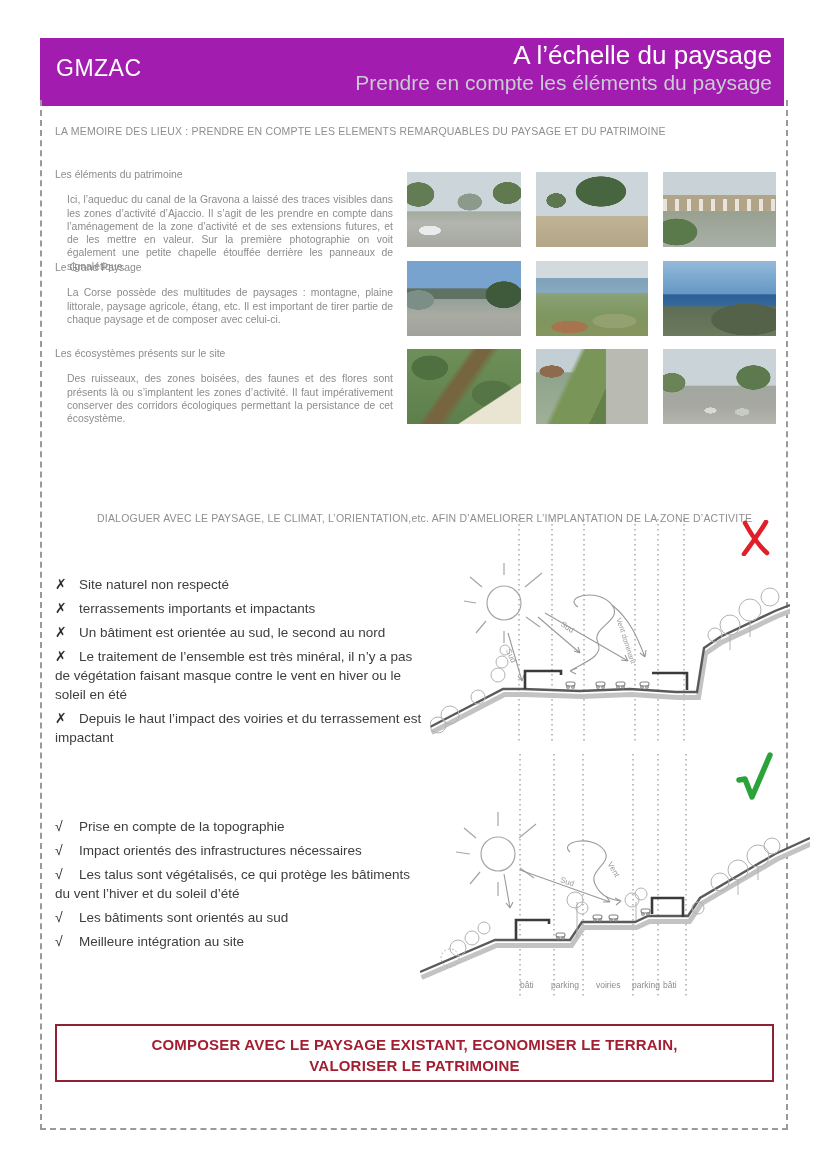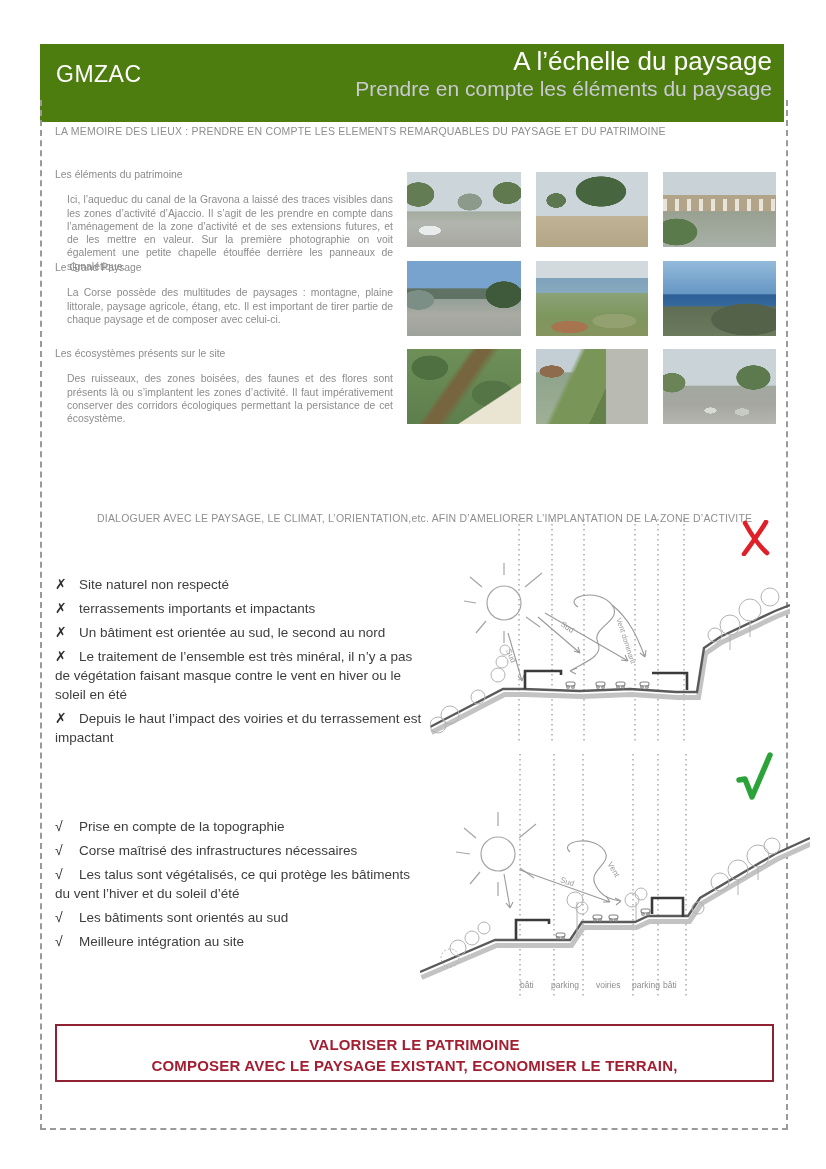--- a/index.html
+++ b/index.html
@@ -1,20 +1,20 @@
 <!DOCTYPE html>
 <html><head>
 <meta charset="utf-8">
 <style>
   html,body{margin:0;padding:0;background:#fff;}
   .page{position:relative;width:826px;height:1169px;background:#ffffff;
         font-family:"Liberation Sans",sans-serif;overflow:hidden;}
 
   
-  .banner{position:absolute;left:40px;top:44px;width:744px;height:78px;background:#4d7c0f;}
+  .banner{position:absolute;left:40px;top:38px;width:744px;height:68px;background:#a21caf;}
   .logo{position:absolute;left:16px;top:17px;font-size:23px;color:#ffffff;letter-spacing:.5px;}
   .banner-titles{position:absolute;right:12px;top:4px;text-align:right;}
   .bt1{font-size:26px;color:#ffffff;line-height:27px;}
   .bt2{font-size:21px;color:#c9cad2;line-height:27px;}
 
   
   .frame{position:absolute;left:40px;top:100px;width:744px;height:1028px;
          border-left:2px dashed #9a9a9a;border-right:2px dashed #9a9a9a;border-bottom:2px dashed #9a9a9a;}
 
   .sec-title{position:absolute;color:#8f8f8f;font-size:10.5px;letter-spacing:.2px;}
@@ -144,21 +144,21 @@
   <div class="list" id="bad-list">
     <p><span class="mark">✗</span><span>Site naturel non respecté</span></p>
     <p><span class="mark">✗</span><span>terrassements importants et impactants</span></p>
     <p><span class="mark">✗</span><span>Un bâtiment est orientée au sud, le second au nord</span></p>
     <p><span class="mark">✗</span><span>Le traitement de l’ensemble est très minéral, il n’y a pas de végétation faisant masque contre le vent en hiver ou le soleil en été</span></p>
     <p><span class="mark">✗</span><span>Depuis le haut l’impact des voiries et du terrassement est impactant</span></p>
   </div>
 
   <div class="list" id="good-list">
     <p><span class="mark">√</span><span>Prise en compte de la topographie</span></p>
-    <p><span class="mark">√</span><span>Corse maîtrisé des infrastructures nécessaires</span></p>
+    <p><span class="mark">√</span><span>Impact orientés des infrastructures nécessaires</span></p>
     <p><span class="mark">√</span><span>Les talus sont végétalisés, ce qui protège les bâtiments du vent l’hiver et du soleil d’été</span></p>
     <p><span class="mark">√</span><span>Les bâtiments sont orientés au sud</span></p>
     <p><span class="mark">√</span><span>Meilleure intégration au site</span></p>
   </div>
 
   <svg class="diagram" id="diagram-bad" width="360" height="232" viewBox="0 0 360 232">
     <g stroke="#7d7d7d" stroke-width="1" stroke-dasharray="1.5 3.5">
       <line x1="89" y1="4" x2="89" y2="228"></line>
         <line x1="122" y1="4" x2="122" y2="228"></line>
       <line x1="154" y1="4" x2="154" y2="228"></line>
@@ -317,17 +317,17 @@
 
   <div class="axis-labels">
     <span class="al0">bâti</span>
     <span class="al1">parking</span>
     <span class="al2">voiries</span>
     <span class="al3">parking</span>
     <span class="al4">bâti</span>
   </div>
 
   <div class="footer-box">
+    <div>COMPOSER AVEC LE PAYSAGE EXISTANT, ECONOMISER LE TERRAIN,</div>
     <div>VALORISER LE PATRIMOINE</div>
-    <div>COMPOSER AVEC LE PAYSAGE EXISTANT, ECONOMISER LE TERRAIN,</div>
   </div>
 
 </div>
 
 </body></html>

